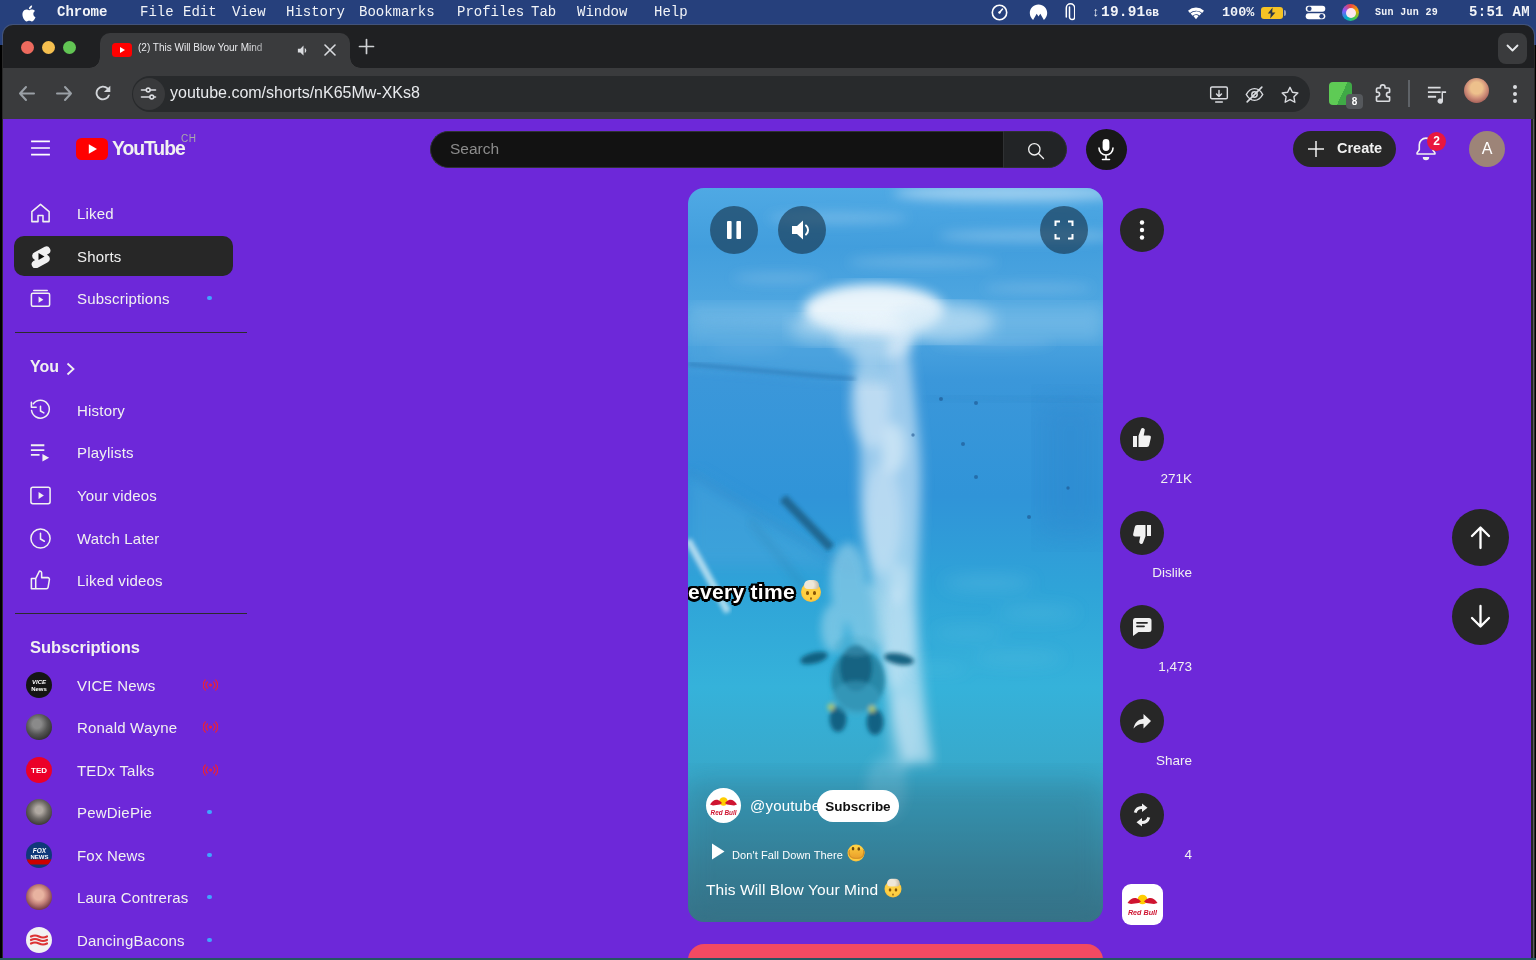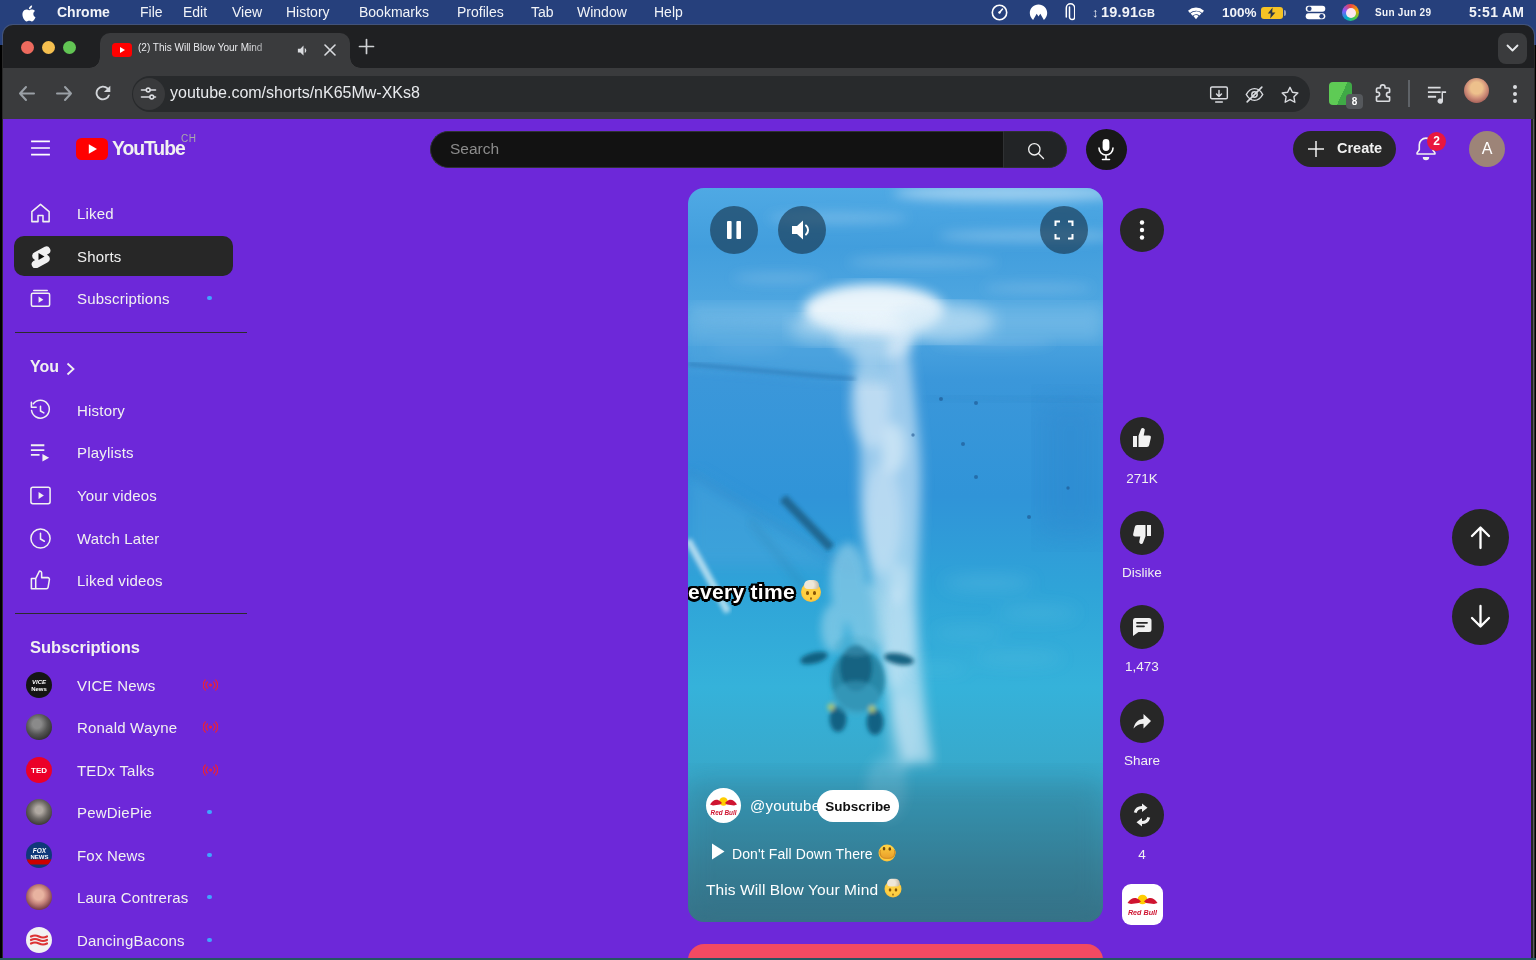--- a/index.html
+++ b/index.html
@@ -1,21 +1,21 @@
 <!DOCTYPE html>
 <html><head>
 <meta charset="utf-8">
 <style>
   * { margin:0; padding:0; box-sizing:border-box; }
   html,body { width:1536px; height:960px; overflow:hidden; background:#000; font-family:"Liberation Sans", sans-serif; }
   .abs { position:absolute; }
   #stage { position:relative; width:1536px; height:960px; background:linear-gradient(#26407c 0 45px,#000 45px); }
 
   
-  #menubar { position:absolute; left:0; top:0; width:1536px; height:25px; background:#26407c; color:#fff; }
+  #menubar { position:absolute; left:0; top:0; width:1536px; height:25px; background:#26407c; color:#fff;font-family:Liberation Mono, monospace; }
   #menubar .mi { position:absolute; top:0; height:25px; line-height:25px; font-size:14px; color:#f2f4f8; }
   #menubar .bold { font-weight:bold; }
 
   
   #win { position:absolute; left:3px; top:25px; width:1531px; height:935px; background:#1f2022; border-radius:10px 10px 0 0; box-shadow:0 0 0 1px rgba(120,120,120,.35); }
 
   
   #tabstrip { position:absolute; left:0; top:0; width:100%; height:43px; }
   .tl { position:absolute; top:16px; width:13px; height:13px; border-radius:50%; }
   #tab { position:absolute; left:97px; top:8px; width:250px; height:35px; background:#3a3b3d; border-radius:10px 10px 0 0; }
@@ -43,21 +43,21 @@
   .srow .lbl { position:absolute; left:74px; top:50%; transform:translateY(-50%); font-size:15px; color:#f1f1f1; letter-spacing:.2px; }
   .sep { position:absolute; left:12px; width:232px; border-top:1px solid #2c2c2c; }
   .bluedot { position:absolute; left:204px; top:50%; margin-top:-2.2px; width:4.5px; height:4.5px; border-radius:50%; background:#3ea6ff; }
   .avatar { position:absolute; left:23px; top:50%; margin-top:-13px; width:26px; height:26px; border-radius:50%; overflow:hidden; }
 
   
   #player { position:absolute; left:685px; top:69px; width:415px; height:734px; border-radius:16px; overflow:hidden; }
 
   
   .act { position:absolute; left:1117px; width:44px; height:44px; border-radius:50%; background:#272727; }
-  .actlbl { position:absolute; left:1089px; width:100px; text-align:center; font-size:13.5px; color:#f1f1f1; }
+  .actlbl { position:absolute; left:1089px; width:100px; text-align:right; font-size:13.5px; color:#f1f1f1; }
 
   .navbtn { position:absolute; left:1449px; width:57px; height:57px; border-radius:50%; background:#262626; }
 
   .emoji-mind, .emoji-mind2, .emoji-peek { width:20px; height:20px; border-radius:50%;
     background:radial-gradient(circle at 50% 45%, #ffd043 0 55%, #f0a92c 100%); position:relative; }
   .emoji-mind:before, .emoji-mind2:before { content:""; position:absolute; left:2.5px; top:-2.5px; width:15px; height:9px;
     background:radial-gradient(circle at 35% 55%, #efe7d8 0 40%, #bfae96 100%); border-radius:7px 7px 5px 5px; }
   .emoji-mind:after, .emoji-mind2:after { content:""; position:absolute; left:4.5px; top:9px; width:3.6px; height:4.4px; border-radius:50%;
     background:#875506; box-shadow:7px 0 0 #875506, 3.5px 5.5px 0 -0.8px #6d3a05; }
   .emoji-peek:before { content:""; position:absolute; left:0.5px; top:5.5px; width:19px; height:11px;
@@ -510,21 +510,21 @@
               <path d="M2 11.5 C5 6.5 9 5.5 12.5 8.5 L14 10 12 11.5 5 12.5z" fill="#cf1430"></path>
               <path d="M29 11.5 C26 6.5 22 5.5 18.5 8.5 L17 10 19 11.5 26 12.5z" fill="#cf1430"></path>
               <text x="15.5" y="21.5" font-size="6.4" fill="#cf1430" text-anchor="middle" font-weight="bold" font-style="italic">Red Bull</text>
             </svg>
         </div>
         <div class="abs" style="left:62px;top:609px;font-size:15px;color:#fff;letter-spacing:.2px">@youtube</div>
         <div class="abs" style="left:129px;top:602px;width:82px;height:32px;border-radius:16px;background:#fff;color:#0f0f0f;font-size:13.5px;font-weight:bold;text-align:center;line-height:33px">Subscribe</div>
         <svg class="abs" style="left:23px;top:655px" width="14" height="17" viewBox="0 0 14 17">
             <path d="M1 0.5 L13.5 8.5 1 16.5z" fill="#fff"></path>
           </svg>
-        <div class="abs" style="left:44px;top:655px;font-size:14px;color:#fff;letter-spacing:.1px">Don't Fall Down There <span class="emoji-peek" style="display:inline-block;vertical-align:-4px;transform:scale(.85)"></span></div>
+        <div class="abs" style="left:44px;top:655px;font-size:11px;color:#fff;letter-spacing:.1px">Don't Fall Down There <span class="emoji-peek" style="display:inline-block;vertical-align:-4px;transform:scale(.85)"></span></div>
         <div class="abs" style="left:18px;top:691px;font-size:15.5px;color:#fff;letter-spacing:.1px">This Will Blow Your Mind <span class="emoji-mind2" style="display:inline-block;vertical-align:-4px;transform:scale(.85)"></span></div>
       </div>
 
       <div class="act" style="top:89px">
           <svg class="abs" style="left:17px;top:11px" width="10" height="22" viewBox="0 0 10 22" fill="#fff">
             <circle cx="5" cy="3.5" r="2.2"></circle>
             <circle cx="5" cy="11" r="2.2"></circle>
             <circle cx="5" cy="18.5" r="2.2"></circle>
           </svg>
         </div>

